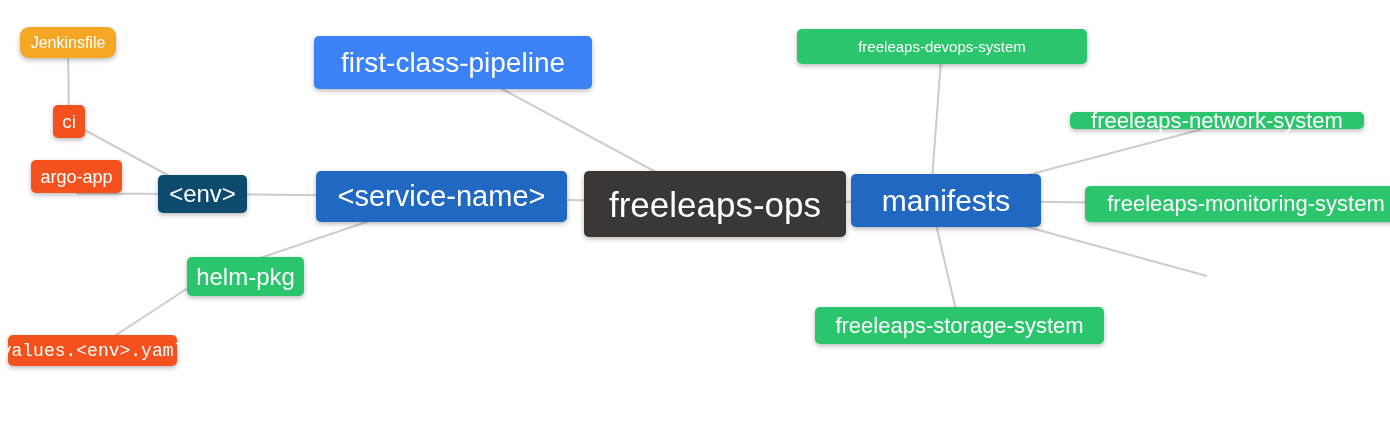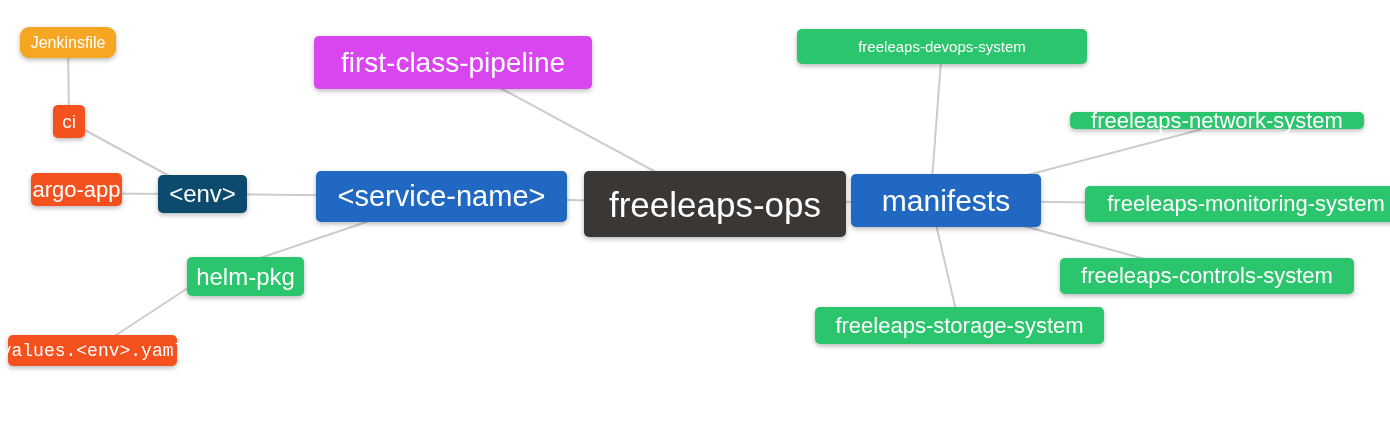--- a/index.html
+++ b/index.html
@@ -52,26 +52,25 @@
       <line x1="441.5" y1="196.5" x2="715" y2="204" stroke="#cccccc" stroke-width="2"></line>
       <line x1="715" y1="204" x2="930.5" y2="200.5" stroke="#cccccc" stroke-width="2"></line>
       <line x1="930.5" y1="200.5" x2="942" y2="46.5" stroke="#cccccc" stroke-width="2"></line>
       <line x1="930.5" y1="200.5" x2="1201" y2="129.5" stroke="#cccccc" stroke-width="2"></line>
       <line x1="930.5" y1="200.5" x2="1210" y2="204" stroke="#cccccc" stroke-width="2"></line>
       <line x1="930.5" y1="200.5" x2="1207" y2="276" stroke="#cccccc" stroke-width="2"></line>
       <line x1="930.5" y1="200.5" x2="959.5" y2="325.5" stroke="#cccccc" stroke-width="2"></line>
     </svg>
     <div class="node" style="left: 20px; top: 27px; width: 96px; height: 31px; font-size: 16px; background: rgb(245, 166, 35); color: rgb(255, 255, 255); border-radius: 9px;">Jenkinsfile</div>
     <div class="node" style="left: 53px; top: 105px; width: 32px; height: 33px; font-size: 19px; background: rgb(244, 81, 30); color: rgb(255, 255, 255);">ci</div>
-    <div class="node" style="left: 31px; top: 173px; width: 91px; height: 33px; font-size: 22px; background: rgb(244, 81, 30); color: rgb(255, 255, 255);">argo-app</div>
+    <div class="node" style="left: 31px; top: 160px; width: 91px; height: 33px; font-size: 18px; background: rgb(244, 81, 30); color: rgb(255, 255, 255);">argo-app</div>
     <div class="node" style="left: 158px; top: 175px; width: 89px; height: 38px; font-size: 24px; background: #0c4a6e; color: rgb(255, 255, 255);">&lt;env&gt;</div>
     <div class="node" style="left: 147px; top: 257px; width: 117px; height: 39px; font-size: 24px; background: rgb(43, 197, 109); color: rgb(255, 255, 255); margin-left: 40px;">helm-pkg</div>
     <div class="node" style="left: 8px; top: 335px; width: 169px; height: 31px; font-size: 18px; background: rgb(244, 81, 30); color: rgb(255, 255, 255); font-family: Liberation Mono, monospace;">values.&lt;env&gt;.yaml</div>
-    <div class="node" style="left: 314px; top: 36px; width: 278px; height: 53px; font-size: 28px; background: #d946ef; color: rgb(255, 255, 255);">first-class-pipeline</div>
+    <div class="node" style="left: 314px; top: 36px; width: 278px; height: 53px; font-size: 28px; background: #3b82f6; color: rgb(255, 255, 255);">first-class-pipeline</div>
     <div class="node" style="left: 316px; top: 171px; width: 251px; height: 51px; font-size: 29px; background: rgb(32, 104, 194); color: rgb(255, 255, 255);">&lt;service-name&gt;</div>
     <div class="node" style="left: 584px; top: 171px; width: 262px; height: 66px; font-size: 35px; background: rgb(59, 55, 52); color: rgb(255, 255, 255); text-align: center;">freeleaps-ops</div>
     <div class="node" style="left: 851px; top: 174px; width: 190px; height: 53px; font-size: 30px; background: rgb(32, 104, 194); color: rgb(255, 255, 255);">manifests</div>
     <div class="node" style="left: 797px; top: 29px; width: 290px; height: 35px; font-size: 15px; background: rgb(43, 197, 109); color: rgb(255, 255, 255);">freeleaps-devops-system</div>
     <div class="node" style="left: 1054px; top: 112px; width: 294px; height: 17px; font-size: 22px; background: rgb(43, 197, 109); color: rgb(255, 255, 255); margin-left: 16px;">freeleaps-network-system</div>
     <div class="node" style="left: 1085px; top: 186px; width: 322px; height: 36px; font-size: 22px; background: rgb(43, 197, 109); color: rgb(255, 255, 255);">freeleaps-monitoring-system</div>
-    <div class="node" style="left: 1060px; top: 258px; width: 294px; height: 36px; font-size: 22px; background: rgb(43, 197, 109); color: rgb(255, 255, 255);">freeleaps-controls-system</div>
     <div class="node" style="left: 815px; top: 307px; width: 289px; height: 37px; font-size: 22px; background: rgb(43, 197, 109); color: rgb(255, 255, 255);">freeleaps-storage-system</div>
   </div>
 
 </body></html>

